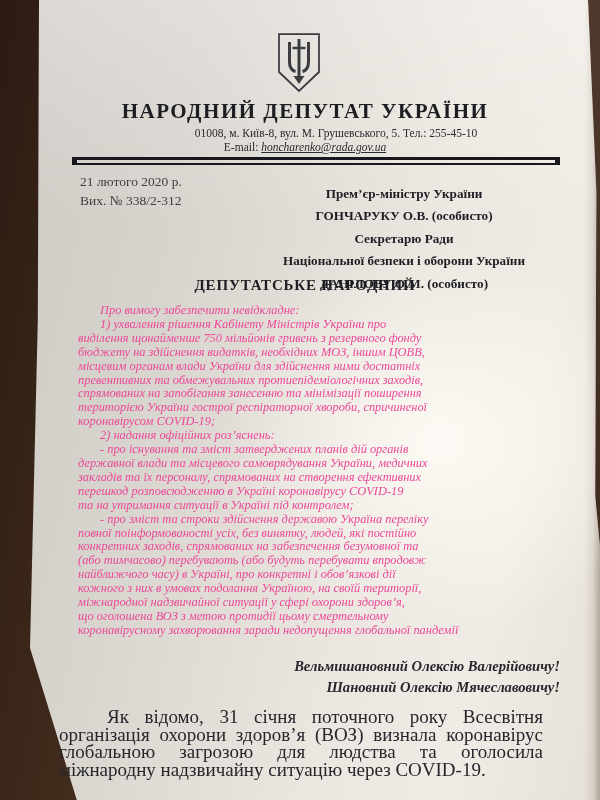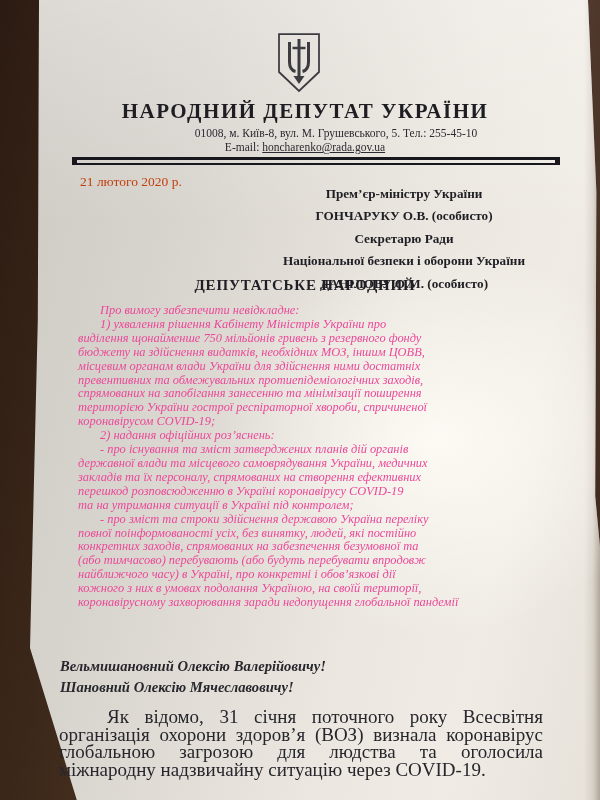--- a/index.html
+++ b/index.html
@@ -21,48 +21,48 @@
   }
   .content{position:absolute;left:0;top:0;width:600px;height:800px;color:#26262b;border-radius:8px;}
 
   .emblem{position:absolute;left:274px;top:32px;width:50px;height:62px;}
   .org-title{
     position:absolute;left:40px;top:99px;width:530px;text-align:center;
     font-weight:bold;font-size:21px;letter-spacing:1.5px;color:#1d1d22;
   }
   .addr{position:absolute;left:40px;top:127px;width:530px;text-align:center;font-size:11.5px;color:#2a2a30;margin-left:31px;}
   .email-line{position:absolute;left:40px;top:141px;width:530px;text-align:center;font-size:11.5px;color:#2a2a30;}
-  .email-line .em{text-decoration:underline;}
+  .email-line .em{font-style:italic;text-decoration:underline;}
 
   .rule{
     position:absolute;left:74px;top:157px;width:484px;height:3px;
     border-top:3px solid #17171d;border-bottom:2px solid #17171d;
   }
   .rule:before,.rule:after{content:"";position:absolute;top:-3px;width:5px;height:8px;background:#17171d;}
   .rule:before{left:-2px;} .rule:after{right:-2px;}
 
-  .date-block{position:absolute;left:80px;top:172px;font-size:13.5px;line-height:19px;color:#c2410c;}
+  .date-block{position:absolute;left:80px;top:172px;font-size:13.5px;line-height:19px;color:#404040;}
   .recipients{
     position:absolute;left:250px;top:171px;width:308px;text-align:center;
     font-weight:bold;font-size:13.2px;line-height:22.4px;color:#1e1e24;margin-top:12px;
   }
   .subject{
     position:absolute;left:40px;top:277px;width:530px;text-align:center;
     font-weight:bold;font-size:15px;letter-spacing:0.8px;color:#1e1e24;
   }
 
   .body-lines{
     position:absolute;left:78px;top:304px;width:452px;
     font-style:italic;font-size:12.4px;line-height:13.9px;color:#ec4899;
   }
   .bl{white-space:nowrap;}
   .bl.ind{padding-left:22px;}
 
   .greetings{
-    position:absolute;left:60px;top:656px;width:500px;text-align:left;
+    position:absolute;left:60px;top:656px;width:500px;text-align:right;
     font-weight:bold;font-style:italic;font-size:14.6px;line-height:21.4px;color:#26262c;
   }
 
   .closing{
     position:absolute;left:59px;top:708px;width:484px;
     font-size:19px;line-height:17.6px;text-align:justify;text-indent:48px;color:#26262c;
   }
 
   svg .ln{fill:none;stroke:#3b3b40;}
 </style>
@@ -87,20 +87,21 @@
   <div class="addr">01008, м. Київ-8, вул. М. Грушевського, 5. Тел.: 255-45-10</div>
 
   <div class="email-line">
     <span>E-mail: </span><span class="em">honcharenko@rada.gov.ua</span>
   </div>
 
   <div class="rule"></div>
 
   <div class="date-block">
     <div>21 лютого 2020 р.</div>
+    <div>Вих. № 338/2-312</div>
   </div>
 
   <div class="recipients">
     <div>Прем’єр-міністру України</div>
     <div>ГОНЧАРУКУ О.В. (особисто)</div>
     <div>Секретарю Ради</div>
     <div>Національної безпеки і оборони України</div>
     <div>ДАНІЛОВУ О.М. (особисто)</div>
   </div>
 
@@ -121,20 +122,22 @@
     <div class="bl">державної влади та місцевого самоврядування України, медичних</div>
     <div class="bl">закладів та їх персоналу, спрямованих на створення ефективних</div>
     <div class="bl">перешкод розповсюдженню в Україні коронавірусу COVID-19</div>
     <div class="bl">та на утримання ситуації в Україні під контролем;</div>
     <div class="bl ind">- про зміст та строки здійснення державою Україна переліку</div>
     <div class="bl">повної поінформованості усіх, без винятку, людей, які постійно</div>
     <div class="bl">конкретних заходів, спрямованих на забезпечення безумовної та</div>
     <div class="bl">(або тимчасово) перебувають (або будуть перебувати впродовж</div>
     <div class="bl">найближчого часу) в Україні, про конкретні і обов’язкові дії</div>
     <div class="bl">кожного з них в умовах подолання Україною, на своїй території,</div>
+    <div class="bl">міжнародної надзвичайної ситуації у сфері охорони здоров’я,</div>
+    <div class="bl">що оголошена ВОЗ з метою протидії цьому смертельному</div>
     <div class="bl">коронавірусному захворювання заради недопущення глобальної пандемії</div>
   </div>
 
   <div class="greetings">
     <div>Вельмишановний Олексію Валерійовичу!</div>
     <div>Шановний Олексію Мячеславовичу!</div>
   </div>
 
   <div class="closing">Як відомо, 31 січня поточного року Всесвітня організація охорони здоров’я (ВОЗ) визнала коронавірус глобальною загрозою для людства та оголосила міжнародну надзвичайну ситуацію через COVID-19.</div>
 

